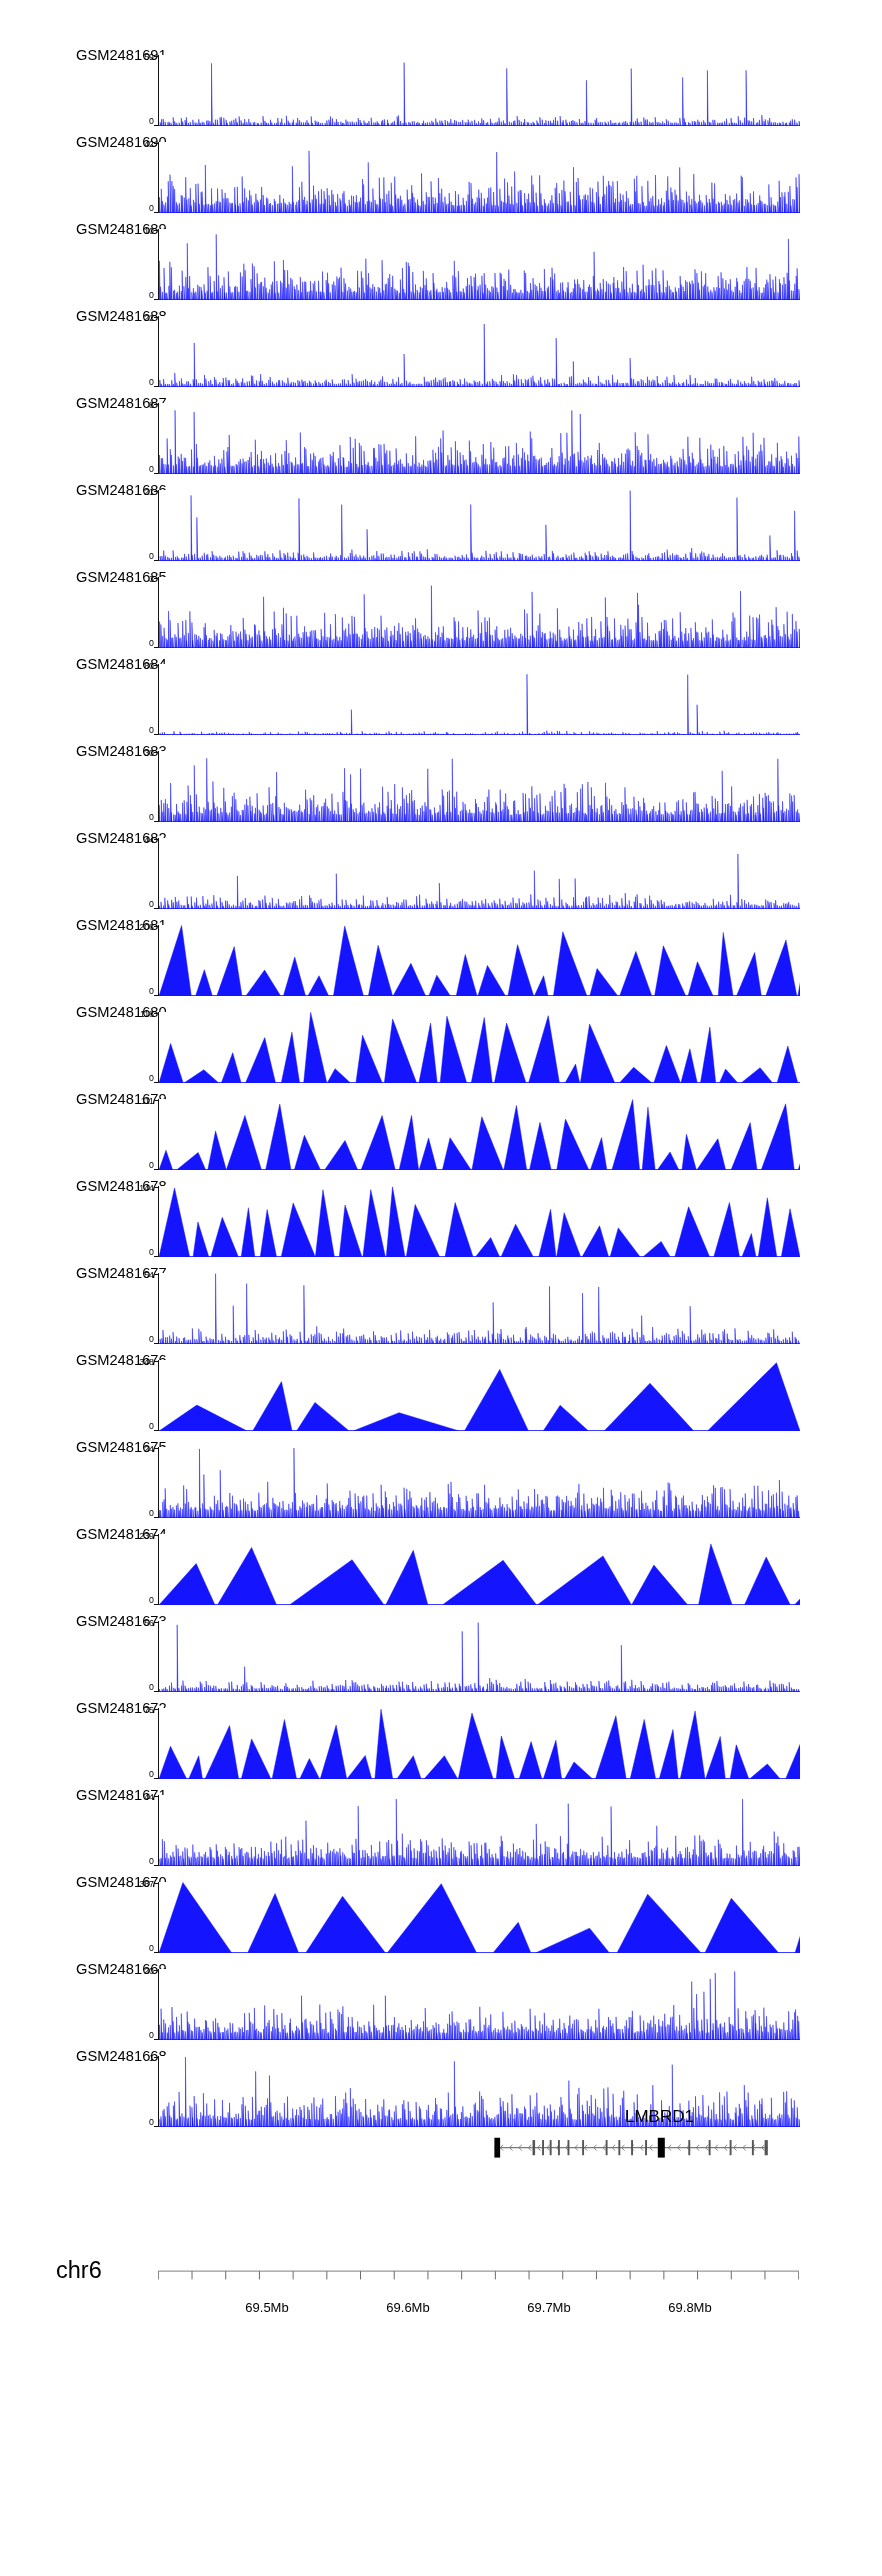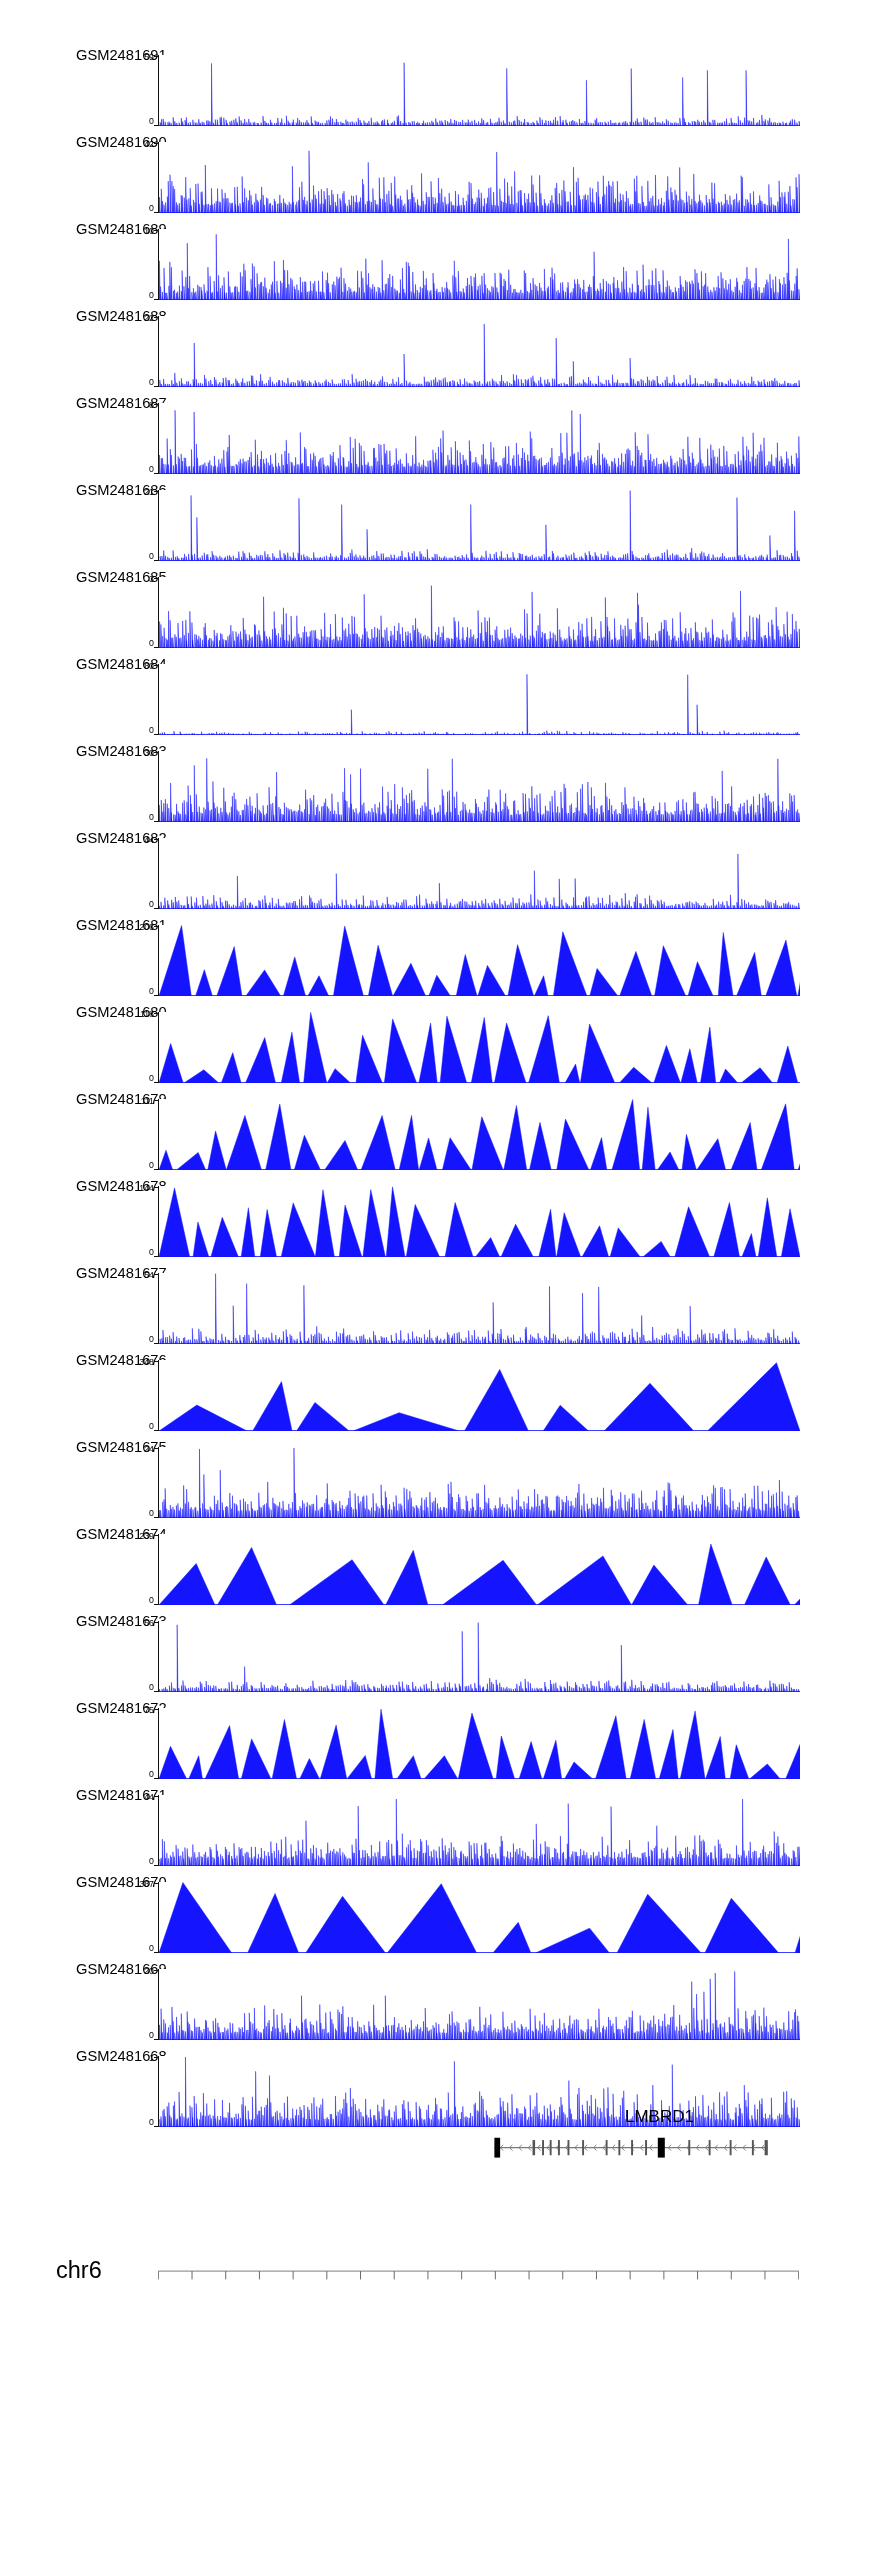--- a/index.html
+++ b/index.html
@@ -435,16 +435,22 @@
           <line x1="631.0526315789474" y1="2" x2="631.0526315789474" y2="16" stroke="#555" stroke-width="1.5"></line>
           <line x1="688.421052631579" y1="2" x2="688.421052631579" y2="16" stroke="#555" stroke-width="1.5"></line>
           <line x1="745.7894736842105" y1="2" x2="745.7894736842105" y2="16" stroke="#555" stroke-width="1.5"></line>
           <line x1="803.1578947368421" y1="2" x2="803.1578947368421" y2="16" stroke="#555" stroke-width="1.5"></line>
           <line x1="860.5263157894736" y1="2" x2="860.5263157894736" y2="16" stroke="#555" stroke-width="1.5"></line>
           <line x1="917.8947368421052" y1="2" x2="917.8947368421052" y2="16" stroke="#555" stroke-width="1.5"></line>
           <line x1="975.2631578947369" y1="2" x2="975.2631578947369" y2="16" stroke="#555" stroke-width="1.5"></line>
           <line x1="1032.6315789473683" y1="2" x2="1032.6315789473683" y2="16" stroke="#555" stroke-width="1.5"></line>
           <line x1="1090" y1="2" x2="1090" y2="16" stroke="#555" stroke-width="1.5"></line>
         </svg></div>
+    <div class="tick-labels">
+        <div class="tick-label" style="left: 109px;">69.5Mb</div>
+        <div class="tick-label" style="left: 250px;">69.6Mb</div>
+        <div class="tick-label" style="left: 391px;">69.7Mb</div>
+        <div class="tick-label" style="left: 532px;">69.8Mb</div>
+      </div>
   </div>
 
 </div>
 
 
 </body></html>

